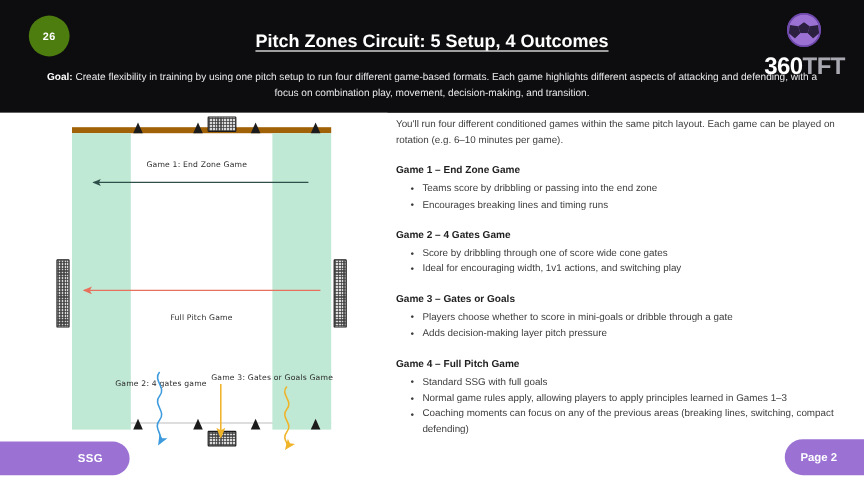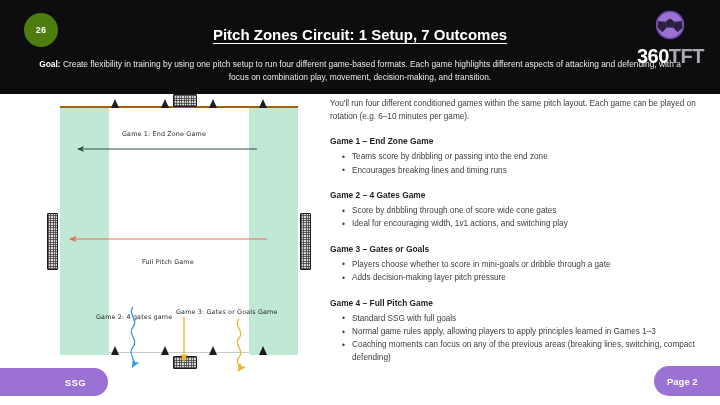--- a/index.html
+++ b/index.html
@@ -55,23 +55,23 @@
   #brand-wordmark .w-tft { color: #a9a9b2; }
 
   
   #pitch-panel {
     position: absolute; left: 0; top: 94px;
     width: 322px; height: 311px;
     background: #ffffff;
   }
   #pitch {
     position: absolute; left: 60px; top: 12px;
-    width: 238px; height: 247px;
+    width: 216px; height: 247px;
     background: #ffffff;
-    border-top: 2px solid #a16207;
+    border-top: 5px solid #a16207;
     border-bottom: 1px solid #c9c9c9;
   }
   .endzone {
     position: absolute; top: 0; height: 247px;
     width: 49px;
     background: #bfe8d5;
   }
   .endzone.left  { left: 0; }
   .endzone.right { right: 0; }
 
@@ -160,21 +160,21 @@
 <body>
 
 <div id="slide">
 
   <div id="header">
 
     <div id="slide-number-badge">
       <span>26</span>
     </div>
 
-    <div id="header-title">Pitch Zones Circuit: 1 Setup, 7 Outcomes</div>
+    <div id="header-title">Pitch Zones Circuit: 5 Setup, 4 Outcomes</div>
 
     <div id="goal-block">
       <span class="goal-label">Goal:</span><span> Create flexibility in training by using one pitch setup to run four different game-based formats. Each game highlights different aspects of attacking and defending, with a focus on combination play, movement, decision-making, and transition.</span>
     </div>
 
     <div id="brand-logo">
       <svg class="ball" viewBox="0 0 40 40">
         <circle cx="20" cy="20" r="18" fill="#9b72d4" stroke="#6f49ad" stroke-width="1.6"></circle>
         <polygon points="20,11 26.5,15.8 24,23.5 16,23.5 13.5,15.8" fill="#2b2040"></polygon>
         <polygon points="20,3.4 26.5,6.5 26.5,15.8 20,11 13.5,15.8 13.5,6.5" fill="#9b72d4"></polygon>

